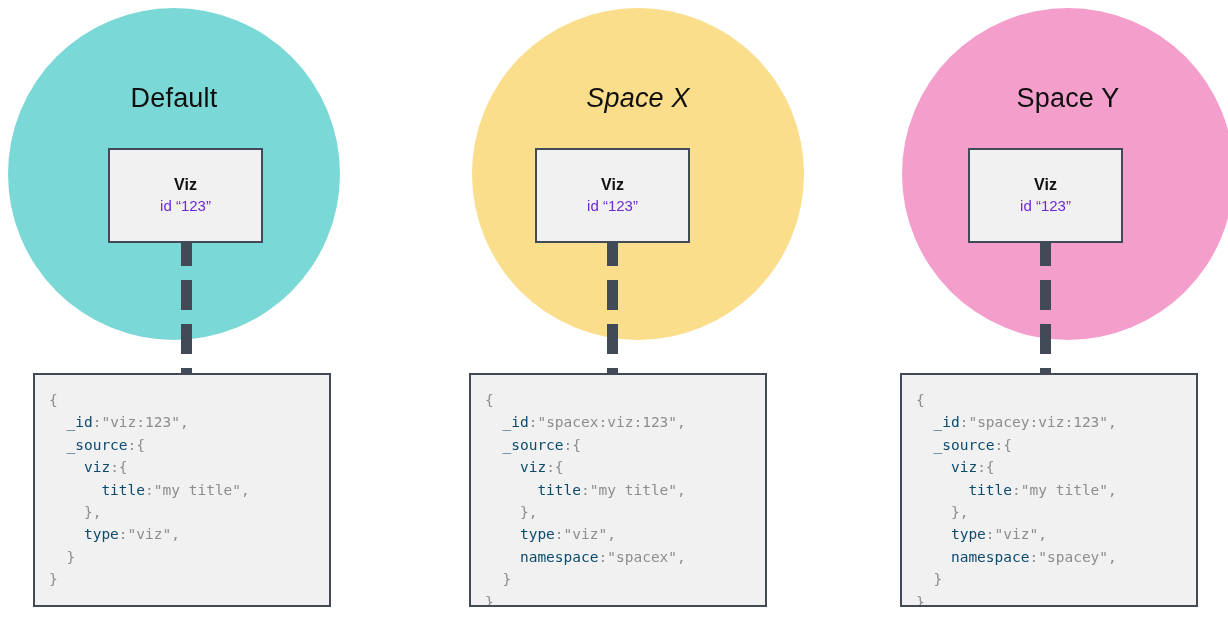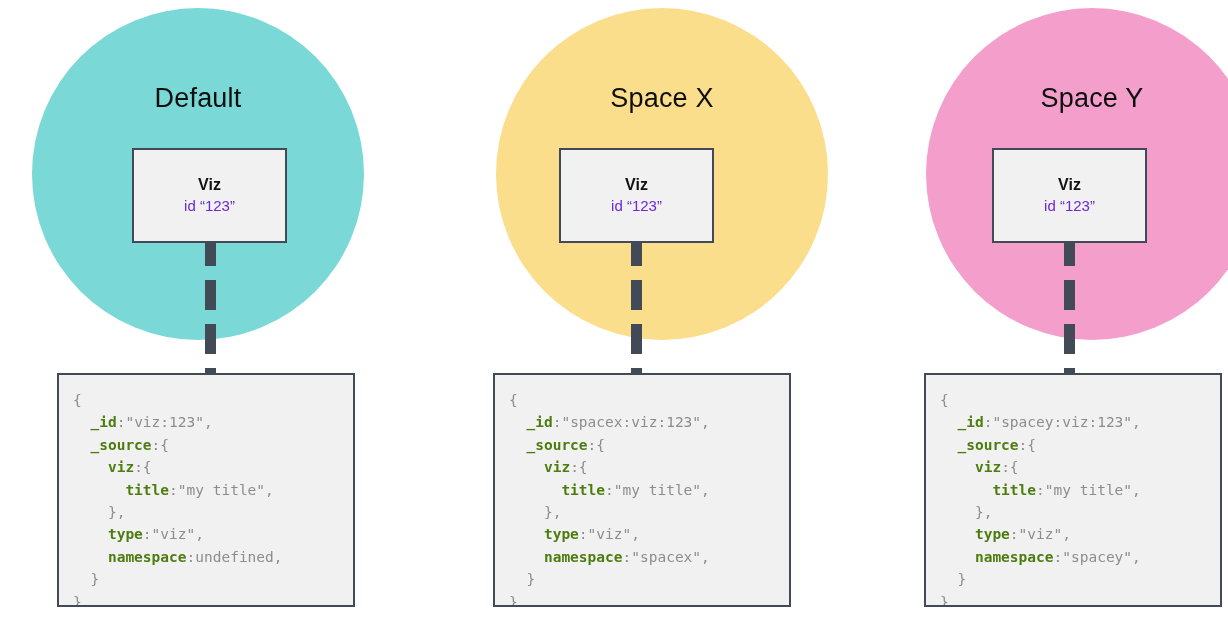--- a/index.html
+++ b/index.html
@@ -19,21 +19,20 @@
     height: 622px;
     background: #ffffff;
   }
 
   
   .group {
     position: absolute;
     top: 0;
     width: 410px;
     height: 444px;
-    margin-left: 24px;
   }
   .group-0 { left: 0px; }
   .group-1 { left: 430px; }
   .group-2 { left: 862px; }
 
   
   .circle {
     position: absolute;
     left: 8px;
     top: 8px;
@@ -124,21 +123,21 @@
   .group-1 .code-box { left: 39px; width: 298px; }
   .group-2 .code-box { left: 38px; width: 298px; }
 
   .code-line {
     font-family: "DejaVu Sans Mono", monospace;
     font-size: 14.5px;
     line-height: 22.4px;
     white-space: pre;
     color: #7e7e7e;
   }
-  .tok-key    { color: #4d7c0f; font-weight: 700; }
+  .tok-key    { color: #0c4a6e; font-weight: 400; }
   .tok-punct  { color: #8d8d8d; }
   .tok-brace  { color: #8d8d8d; }
   .tok-str    { color: #8d8d8d; }
   .tok-undef  { color: #8d8d8d; }
 </style>
 </head>
 <body>
 
 <div class="canvas">
 
@@ -152,27 +151,26 @@
         <div class="node-sub">id “123”</div>
       </div>
       <div class="code-box">
         <div class="code-line"><span class="tok-brace">{</span></div>
         <div class="code-line"><span>  </span><span class="tok-key">_id</span><span class="tok-punct">:</span><span class="tok-str">"viz:123"</span><span class="tok-punct">,</span></div>
         <div class="code-line"><span>  </span><span class="tok-key">_source</span><span class="tok-punct">:</span><span class="tok-brace">{</span></div>
         <div class="code-line"><span>    </span><span class="tok-key">viz</span><span class="tok-punct">:</span><span class="tok-brace">{</span></div>
         <div class="code-line"><span>      </span><span class="tok-key">title</span><span class="tok-punct">:</span><span class="tok-str">"my title"</span><span class="tok-punct">,</span></div>
         <div class="code-line"><span>    </span><span class="tok-brace">}</span><span class="tok-punct">,</span></div>
         <div class="code-line"><span>    </span><span class="tok-key">type</span><span class="tok-punct">:</span><span class="tok-str">"viz"</span><span class="tok-punct">,</span></div>
-        <div class="code-line"><span>    </span><span class="tok-key">namespace</span><span class="tok-punct">:</span><span class="tok-undef">undefined</span><span class="tok-punct">,</span></div>
         <div class="code-line"><span>  </span><span class="tok-brace">}</span></div>
         <div class="code-line"><span class="tok-brace">}</span></div>
       </div>
     </div>
     <div class="group group-1">
-      <div class="circle" style="background: rgb(250, 222, 139);">
+      <div class="circle" style="background: rgb(250, 222, 139); font-style: italic;">
         <div class="circle-title">Space X</div>
       </div>
       <div class="connector"></div>
       <div class="node-box">
         <div class="node-title">Viz</div>
         <div class="node-sub">id “123”</div>
       </div>
       <div class="code-box">
         <div class="code-line"><span class="tok-brace">{</span></div>
         <div class="code-line"><span>  </span><span class="tok-key">_id</span><span class="tok-punct">:</span><span class="tok-str">"spacex:viz:123"</span><span class="tok-punct">,</span></div>

